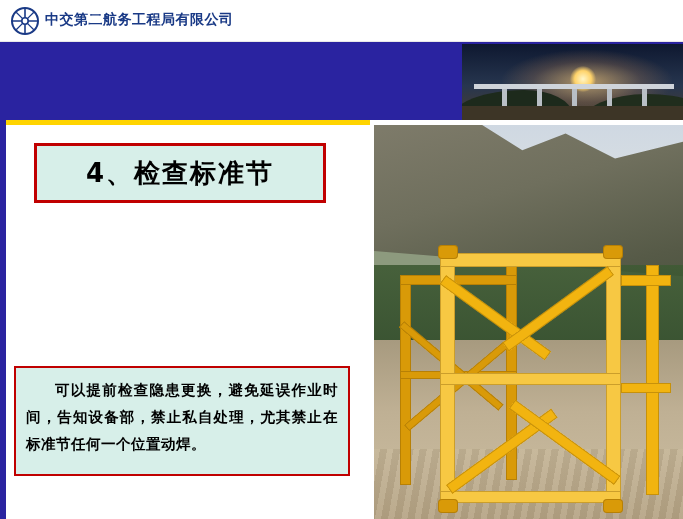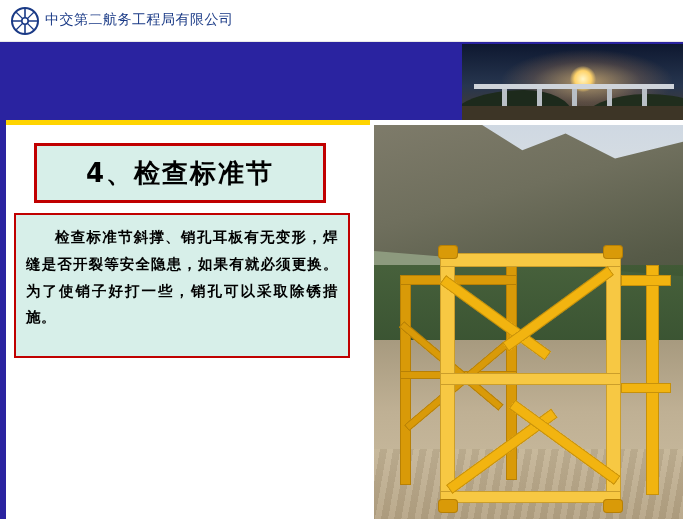--- a/index.html
+++ b/index.html
@@ -33,21 +33,21 @@
   .logo-wrap {
     position: absolute;
     left: 10px; top: 6px;
     width: 30px; height: 30px;
   }
   .logo-wrap svg { display: block; }
   .company-name {
     position: absolute;
     left: 45px; top: 11px;
     font-size: 14px;
-    font-weight: normal;
+    font-weight: bold;
     color: #1a3a86;
     letter-spacing: 0.5px;
     white-space: nowrap;
     font-family: "DejaVu Sans", "Liberation Sans", sans-serif;
   }
 
   
   .blue-block {
     position: absolute;
     left: 0; top: 42px;
@@ -291,18 +291,18 @@
 
     <div class="mast" style="left:272px; top:140px; width:13px; height:230px;"></div>
     <div class="mast" style="left:247px; top:150px; width:50px; height:11px;"></div>
     <div class="mast" style="left:247px; top:258px; width:50px; height:10px;"></div>
   </div>
 
   <div class="title-box">
     <div class="title-text">4、检查标准节</div>
   </div>
 
-  <div class="text-box" id="body-box-1">
-    <p>检查标准节斜撑、销孔耳板有无变形，焊缝是否开裂等安全隐患，如果有就必须更换。为了使销子好打一些，销孔可以采取除锈措施。</p>
-  </div>
-
+
+  <div class="text-box" id="body-box-2">
+    <p>可以提前检查隐患更换，避免延误作业时间，告知设备部，禁止私自处理，尤其禁止在标准节任何一个位置动焊。</p>
+  </div>
 
 </div>
 
 </body></html>

